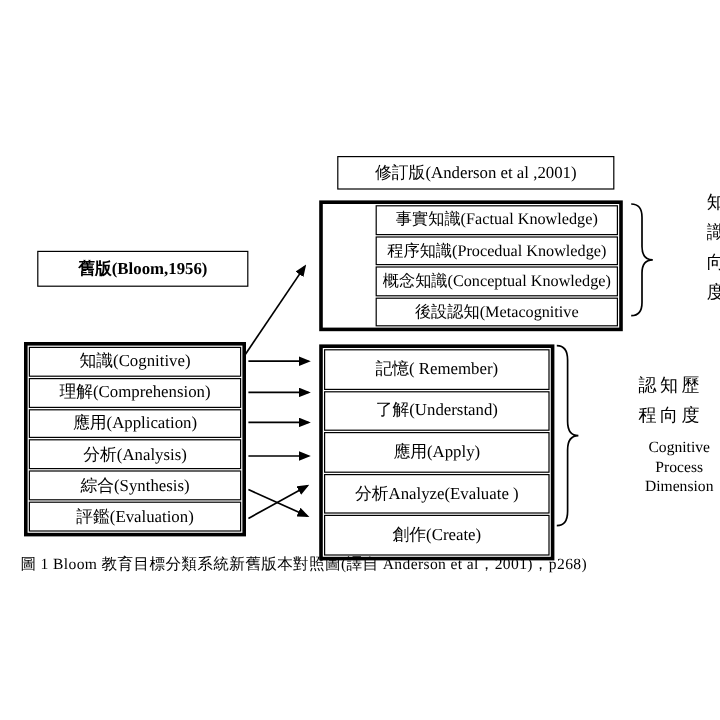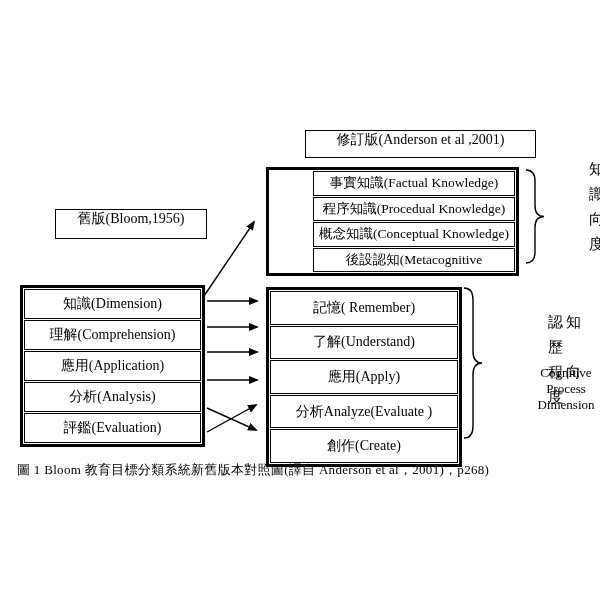--- a/index.html
+++ b/index.html
@@ -3,22 +3,22 @@
 <meta charset="utf-8">
 <style>
   html,body { margin:0; padding:0; background:#fff; }
   .canvas {
     position:relative; width:600px; height:600px; background:#ffffff;
     font-family:"Liberation Serif","DejaVu Serif",serif; color:#000;
     overflow:hidden;
   }
   .abs { position:absolute; box-sizing:border-box; }
   .thinbox {
-    border:1.5px solid #000; display:flex; 
-    justify-content:center; box-sizing:border-box; font-size:14px;margin-left:24px;
+    border:1.5px solid #000; display:flex; align-items:center;
+    justify-content:center; box-sizing:border-box; font-size:14px;
   }
   .thickbox { border:3.5px solid #000; box-sizing:border-box; padding:1px; }
   .rows { display:flex; flex-direction:column; height:100%; gap:1px; }
   .cell {
     flex:1; border:1.2px solid #000; box-sizing:border-box;
     display:flex; align-items:center; justify-content:center;
     white-space:nowrap;
   }
   .k-cell { font-size:13.5px; }
   .t-cell { font-size:14px; }
@@ -38,30 +38,31 @@
 
   <div class="abs thickbox" style="left:266px; top:167px; width:253px; height:109px;padding-left:44px;">
     <div class="rows">
       <div class="cell k-cell">事實知識(Factual Knowledge)</div>
       <div class="cell k-cell">程序知識(Procedual Knowledge)</div>
       <div class="cell k-cell">概念知識(Conceptual Knowledge)</div>
       <div class="cell k-cell">後設認知(Metacognitive</div>
     </div>
   </div>
 
-  <div class="abs thinbox" style="left:31px; top:209px; width:152px; height:30px;">
+  <div class="abs thinbox" style="left:31px; top:209px; width:176px; height:30px;font-weight:bold;">
     <span>舊版(Bloom,1956)</span>
   </div>
 
   <div class="abs thickbox" style="left:20px; top:285px; width:185px; height:162px;">
     <div class="rows">
-      <div class="cell t-cell">知識(Dimension)</div>
+      <div class="cell t-cell">知識(Cognitive)</div>
       <div class="cell t-cell">理解(Comprehension)</div>
       <div class="cell t-cell">應用(Application)</div>
       <div class="cell t-cell">分析(Analysis)</div>
+      <div class="cell t-cell">綜合(Synthesis)</div>
       <div class="cell t-cell">評鑑(Evaluation)</div>
     </div>
   </div>
 
   <div class="abs thickbox" style="left:266px; top:287px; width:196px; height:180px;">
     <div class="rows">
       <div class="cell t-cell">記憶( Remember)</div>
       <div class="cell t-cell">了解(Understand)</div>
       <div class="cell t-cell">應用(Apply)</div>
       <div class="cell t-cell">分析Analyze(Evaluate )</div>
@@ -86,21 +87,21 @@
       <path d="M 526 170 q 9 0 9 11 l 0 24.5 q 0 11 9 11 q -9 0 -9 11 l 0 24.5 q 0 11 -9 11"></path>
       <path d="M 464 288 q 9 0 9 12 l 0 51 q 0 12 9 12 q -9 0 -9 12 l 0 51 q 0 12 -9 12"></path>
     </g>
   </svg>
 
   <div class="zh-sidelabel" style="left:549px; top:157px;margin-left:40px;">
     <div>知識</div>
     <div>向度</div>
   </div>
 
-  <div class="zh-sidelabel" style="left:548px; top:310px;">
+  <div class="zh-sidelabel" style="left:532px; top:310px;">
     <div>認知歷</div>
     <div>程向度</div>
   </div>
 
   <div class="en-sidelabel" style="left:526px; top:365px;">
     <div>Cognitive</div>
     <div>Process</div>
     <div>Dimension</div>
   </div>
 

